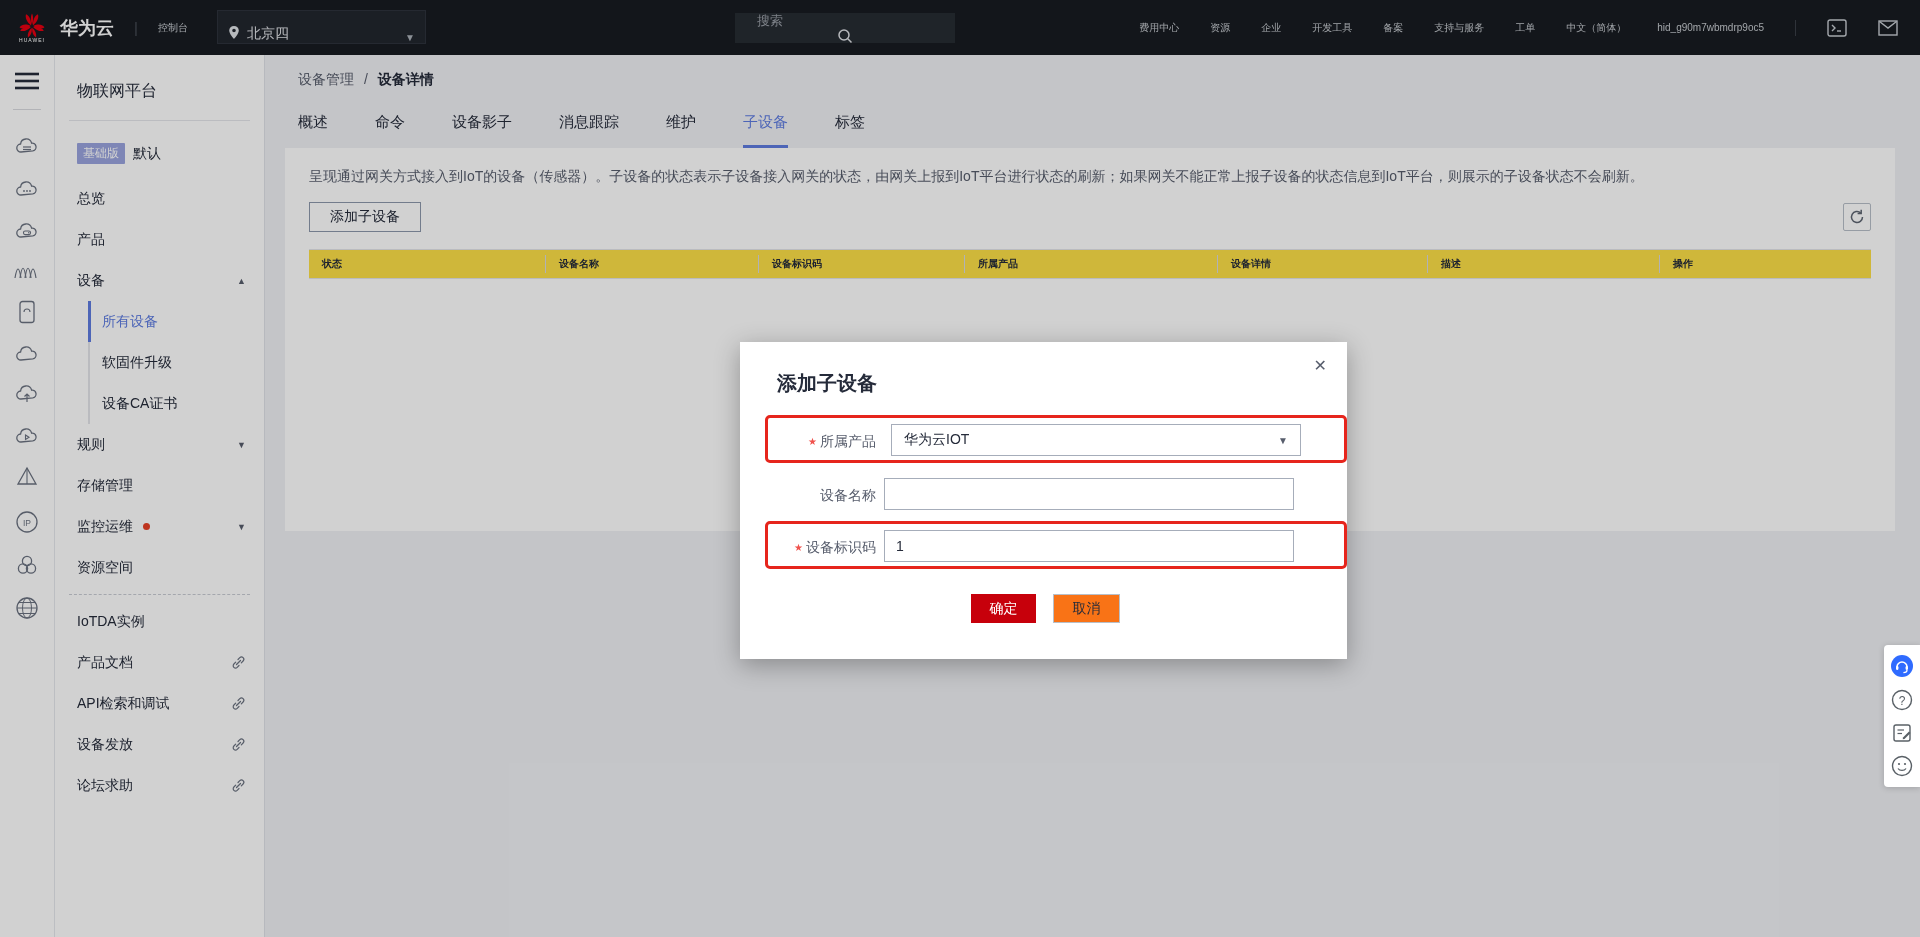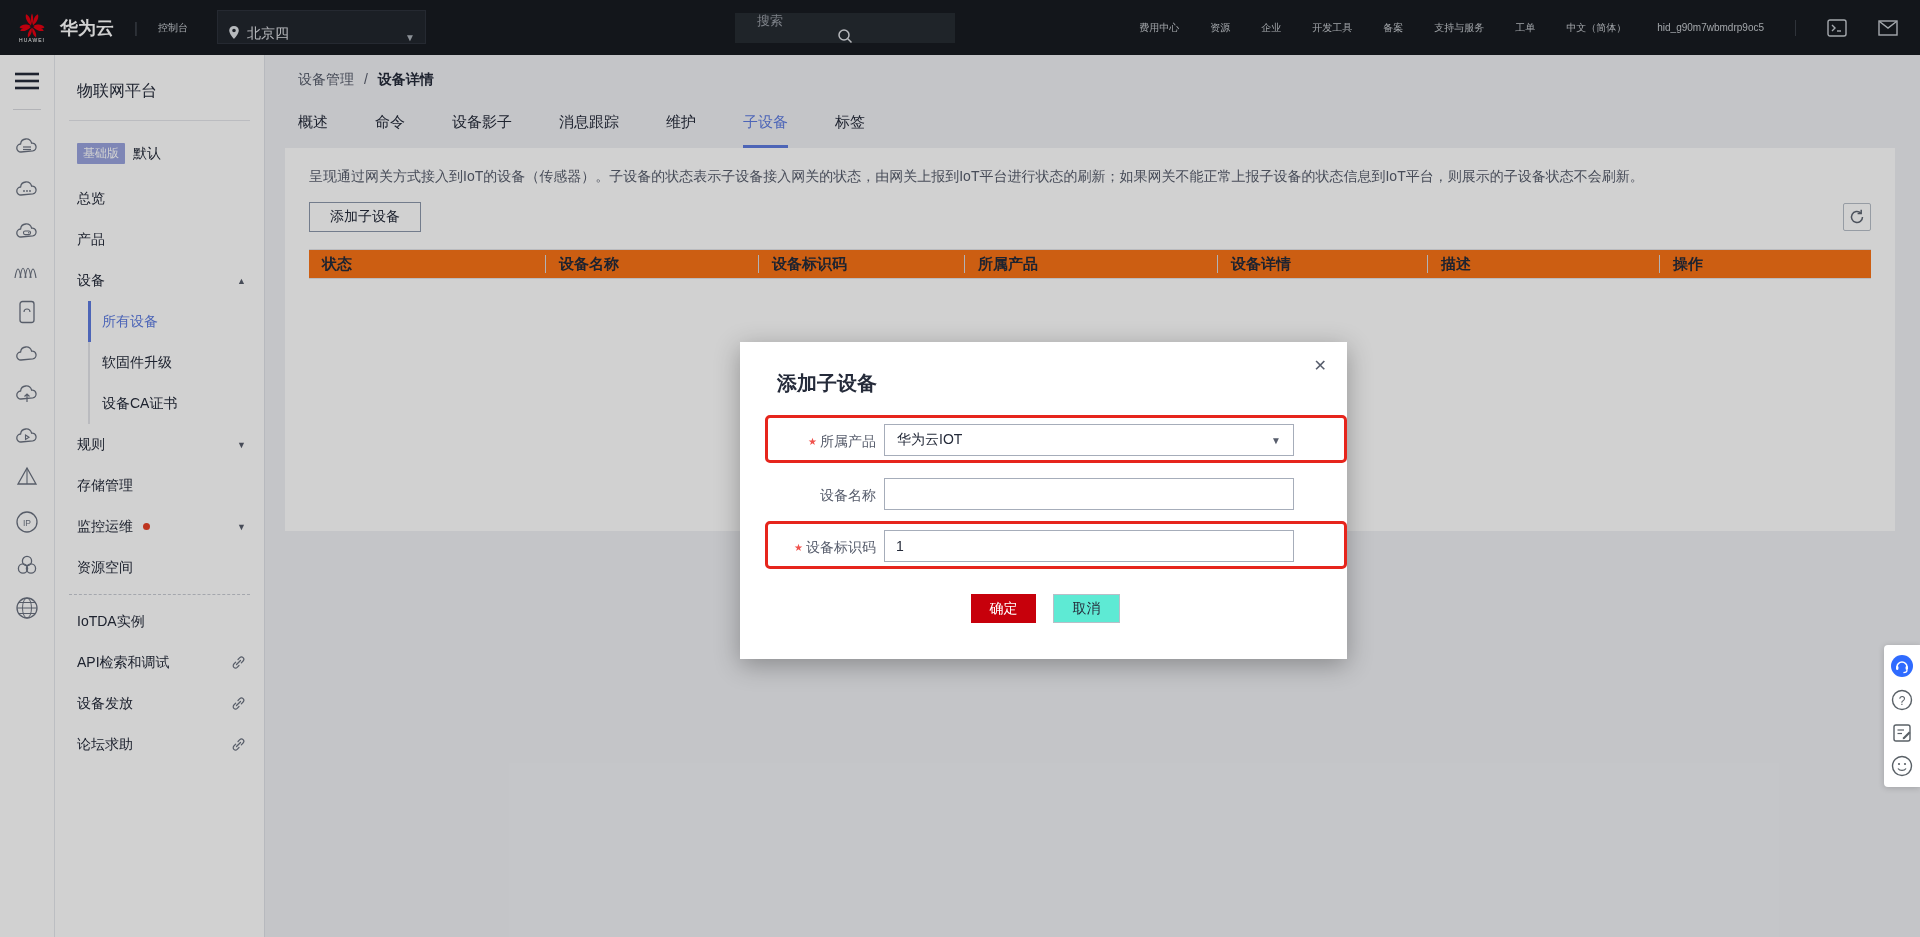--- a/index.html
+++ b/index.html
@@ -50,37 +50,37 @@
   .breadcrumb .bc-sep { color:#575d6c; margin:0 6px; }
   .breadcrumb .bc-current { color:#252b3a; font-weight:bold; }
   .tabs { display:flex; gap:47px; padding-left:33px; margin-top:24px; font-size:15px; color:#252b3a; }
   .tab { padding-bottom:13px; cursor:pointer; }
   .tab.active { color:#5e7ce0; border-bottom:3px solid #5e7ce0; }
   .panel { margin:0 25px 0 20px; height:383px; background:#fff; padding:0 24px; }
   .panel-desc { padding-top:18px; font-size:14px; color:#575d6c; line-height:1.5; }
   .action-row { margin-top:15px; display:flex; align-items:center; justify-content:space-between; }
   .btn-plain { height:30px; padding:0 20px; background:#fff; border:1px solid #8d98ab; color:#252b3a; font-size:14px; cursor:pointer; font-family:inherit; }
   .btn-refresh { width:28px; height:28px; background:#fff; border:1px solid #b8bfc8; border-radius:2px; display:flex; align-items:center; justify-content:center; cursor:pointer; }
-  .thead { margin-top:17px; height:30px; background:#f97316; border-top:1px solid #e3e5ea; border-bottom:1px solid #e3e5ea; display:grid; grid-template-columns:236px 213px 206px 253px 210px 232px 1fr; align-items:center; font-size:15px; font-weight:bold; color:#252b3a; }
+  .thead { margin-top:17px; height:30px; background:#fde047; border-top:1px solid #e3e5ea; border-bottom:1px solid #e3e5ea; display:grid; grid-template-columns:236px 213px 206px 253px 210px 232px 1fr; align-items:center; font-size:10px; font-weight:bold; color:#252b3a; }
   .th { padding-left:13px; height:18px; line-height:18px; }
   .th + .th { border-left:1px solid #d8dade; }
 
   
   .overlay { position:absolute; inset:0; background:rgba(0,0,0,0.18); z-index:100; }
   .modal { position:absolute; left:740px; top:342px; width:607px; height:317px; background:#fff; box-shadow:0 6px 24px rgba(0,0,0,.3); z-index:200; }
   .modal-close { position:absolute; right:20px; top:16px; font-size:16px; color:#575d6c; cursor:pointer; line-height:1; }
   .modal-title { position:absolute; left:37px; top:28px; font-size:20px; font-weight:bold; color:#252b3a; }
   .m-label { position:absolute; width:136px; text-align:right; font-size:14px; color:#575d6c; }
   .m-star { color:#f0524d; font-size:10px; margin-right:3px; vertical-align:1px; }
-  .m-select { position:absolute; left:144px; width:410px; height:32px; border:1px solid #a6adba; background:#fff; display:flex; align-items:center; padding:0 12px; font-size:14px; color:#252b3a; cursor:pointer; }
+  .m-select { position:absolute; left:151px; width:410px; height:32px; border:1px solid #a6adba; background:#fff; display:flex; align-items:center; padding:0 12px; font-size:14px; color:#252b3a; cursor:pointer; }
   .m-select .caret { margin-left:auto; color:#575d6c; font-size:10px; }
   .m-input { position:absolute; left:144px; width:410px; height:32px; border:1px solid #a6adba; background:#fff; padding:0 11px; font-size:14px; color:#252b3a; outline:none; font-family:inherit; }
   .anno-box { position:absolute; left:25px; width:582px; height:48px; border:3px solid #e6251c; border-radius:5px; pointer-events:none; z-index:5; }
   .btn-primary { position:absolute; left:231px; top:252px; width:65px; height:29px; background:#c7000b; color:#fff; border:none; font-size:14px; cursor:pointer; font-family:inherit; }
-  .btn-cancel { position:absolute; left:313px; top:252px; width:67px; height:29px; background:#5eead4; color:#252b3a; border:1px solid #b8bfc8; font-size:14px; cursor:pointer; font-family:inherit; }
+  .btn-cancel { position:absolute; left:313px; top:252px; width:67px; height:29px; background:#f97316; color:#252b3a; border:1px solid #b8bfc8; font-size:14px; cursor:pointer; font-family:inherit; }
 
   
   .float-bar { position:absolute; right:0; top:645px; width:36px; background:#fff; border-radius:4px 0 0 4px; box-shadow:0 1px 6px rgba(0,0,0,.18); z-index:300; display:flex; flex-direction:column; align-items:center; padding:9px 0 10px 0; gap:11px; }
   .fb-icon { display:flex; cursor:pointer; }
 </style>
 </head>
 <body>
 
 <div class="topbar">
   <div class="logo-wrap">
@@ -287,20 +287,32 @@
         <span class="arrow">▼</span>
       </div>
     <div class="sb-item">
         <span>资源空间</span>
       </div>
     <div class="sb-dashed"></div>
     <div class="sb-item">
         <span>IoTDA实例</span>
       </div>
     <div class="sb-item">
+        <span>产品文档</span>
+      <span class="ext">
+          <svg width="15" height="15" viewBox="0 0 15 15">
+            <g fill="none" stroke="#6b7280" stroke-width="1.2" stroke-linecap="round">
+              <path d="M5.5 9.5 L9.5 5.5"></path>
+              <path d="M7 4.5 L8.8 2.7 a2.3 2.3 0 0 1 3.3 3.3 L10.3 7.8"></path>
+              <path d="M8 10.5 L6.2 12.3 a2.3 2.3 0 0 1 -3.3,-3.3 L4.7 7.2"></path>
+            </g>
+          </svg>
+        </span>
+    </div>
+    <div class="sb-item">
         <span>API检索和调试</span>
       <span class="ext">
           <svg width="15" height="15" viewBox="0 0 15 15">
             <g fill="none" stroke="#6b7280" stroke-width="1.2" stroke-linecap="round">
               <path d="M5.5 9.5 L9.5 5.5"></path>
               <path d="M7 4.5 L8.8 2.7 a2.3 2.3 0 0 1 3.3 3.3 L10.3 7.8"></path>
               <path d="M8 10.5 L6.2 12.3 a2.3 2.3 0 0 1 -3.3,-3.3 L4.7 7.2"></path>
             </g>
           </svg>
         </span>

